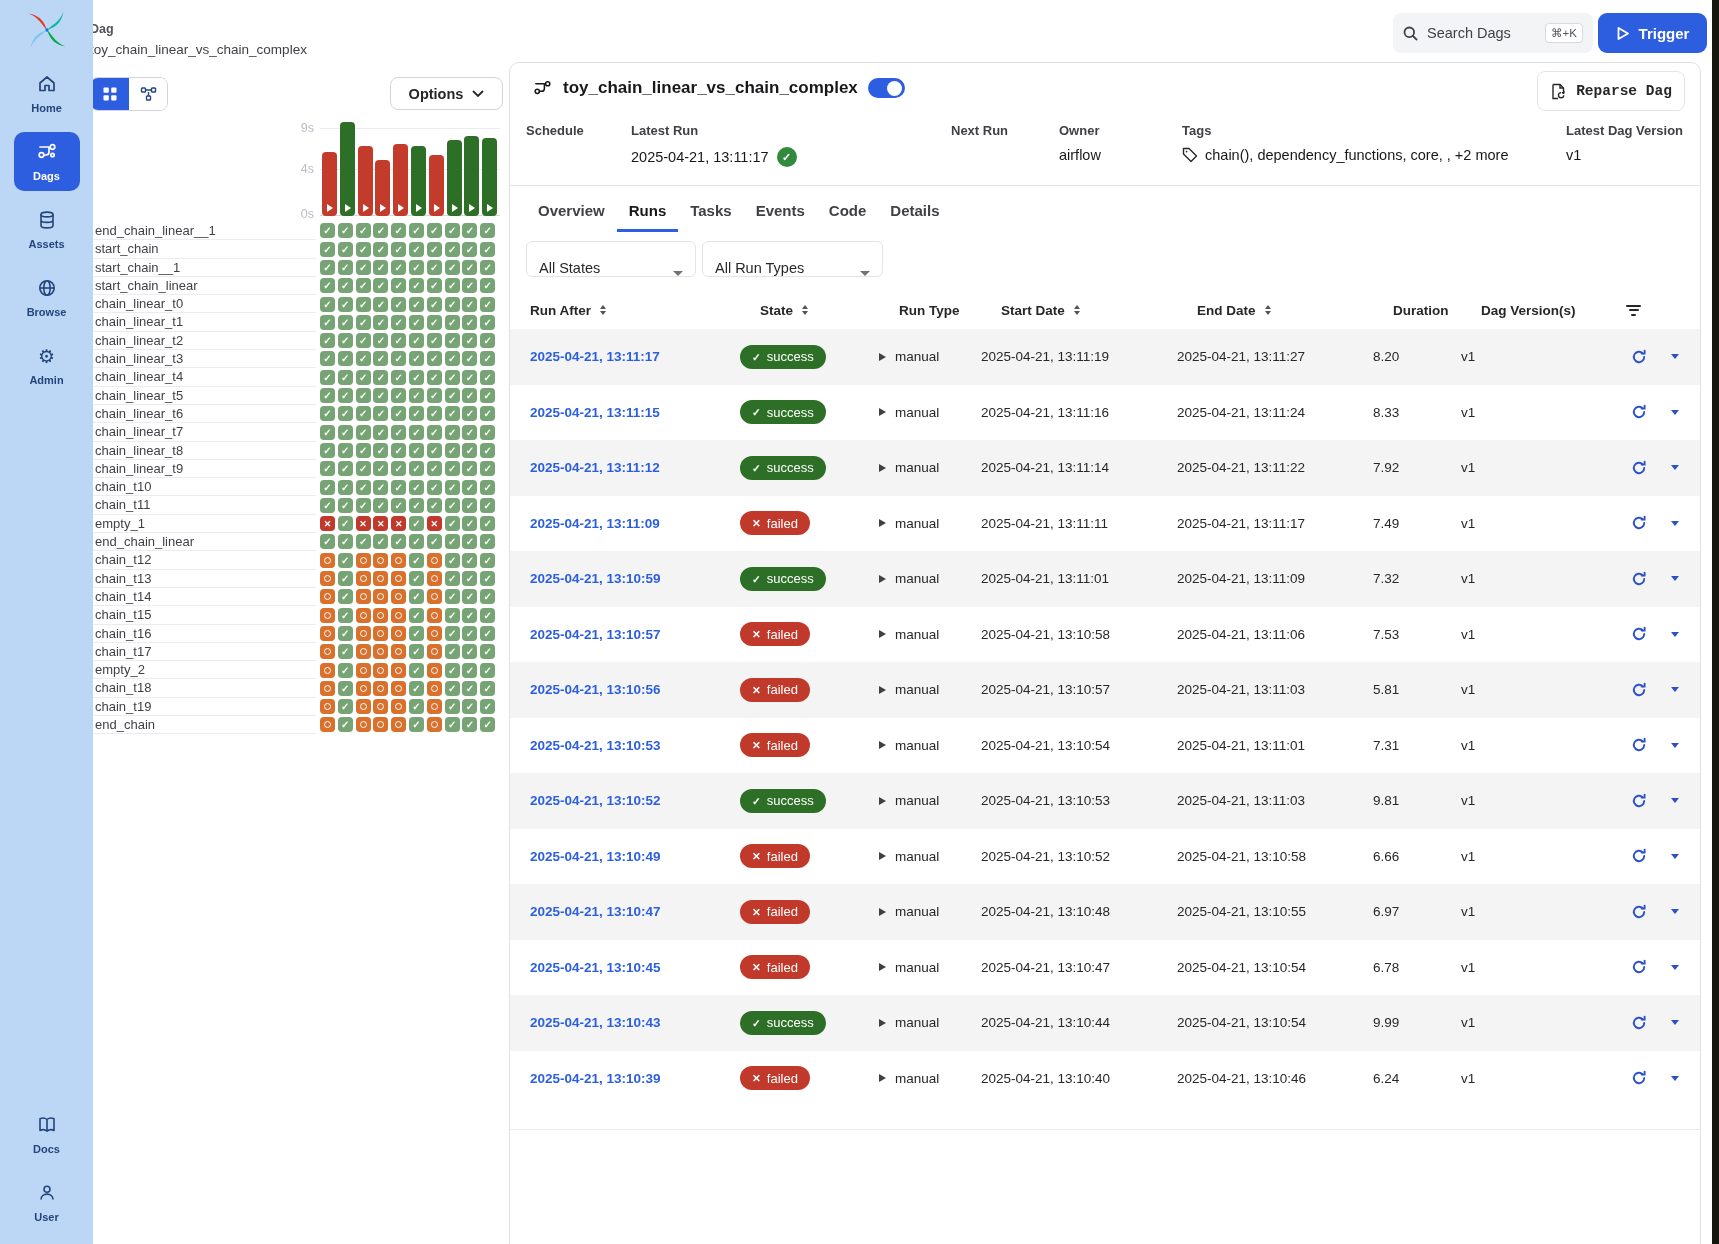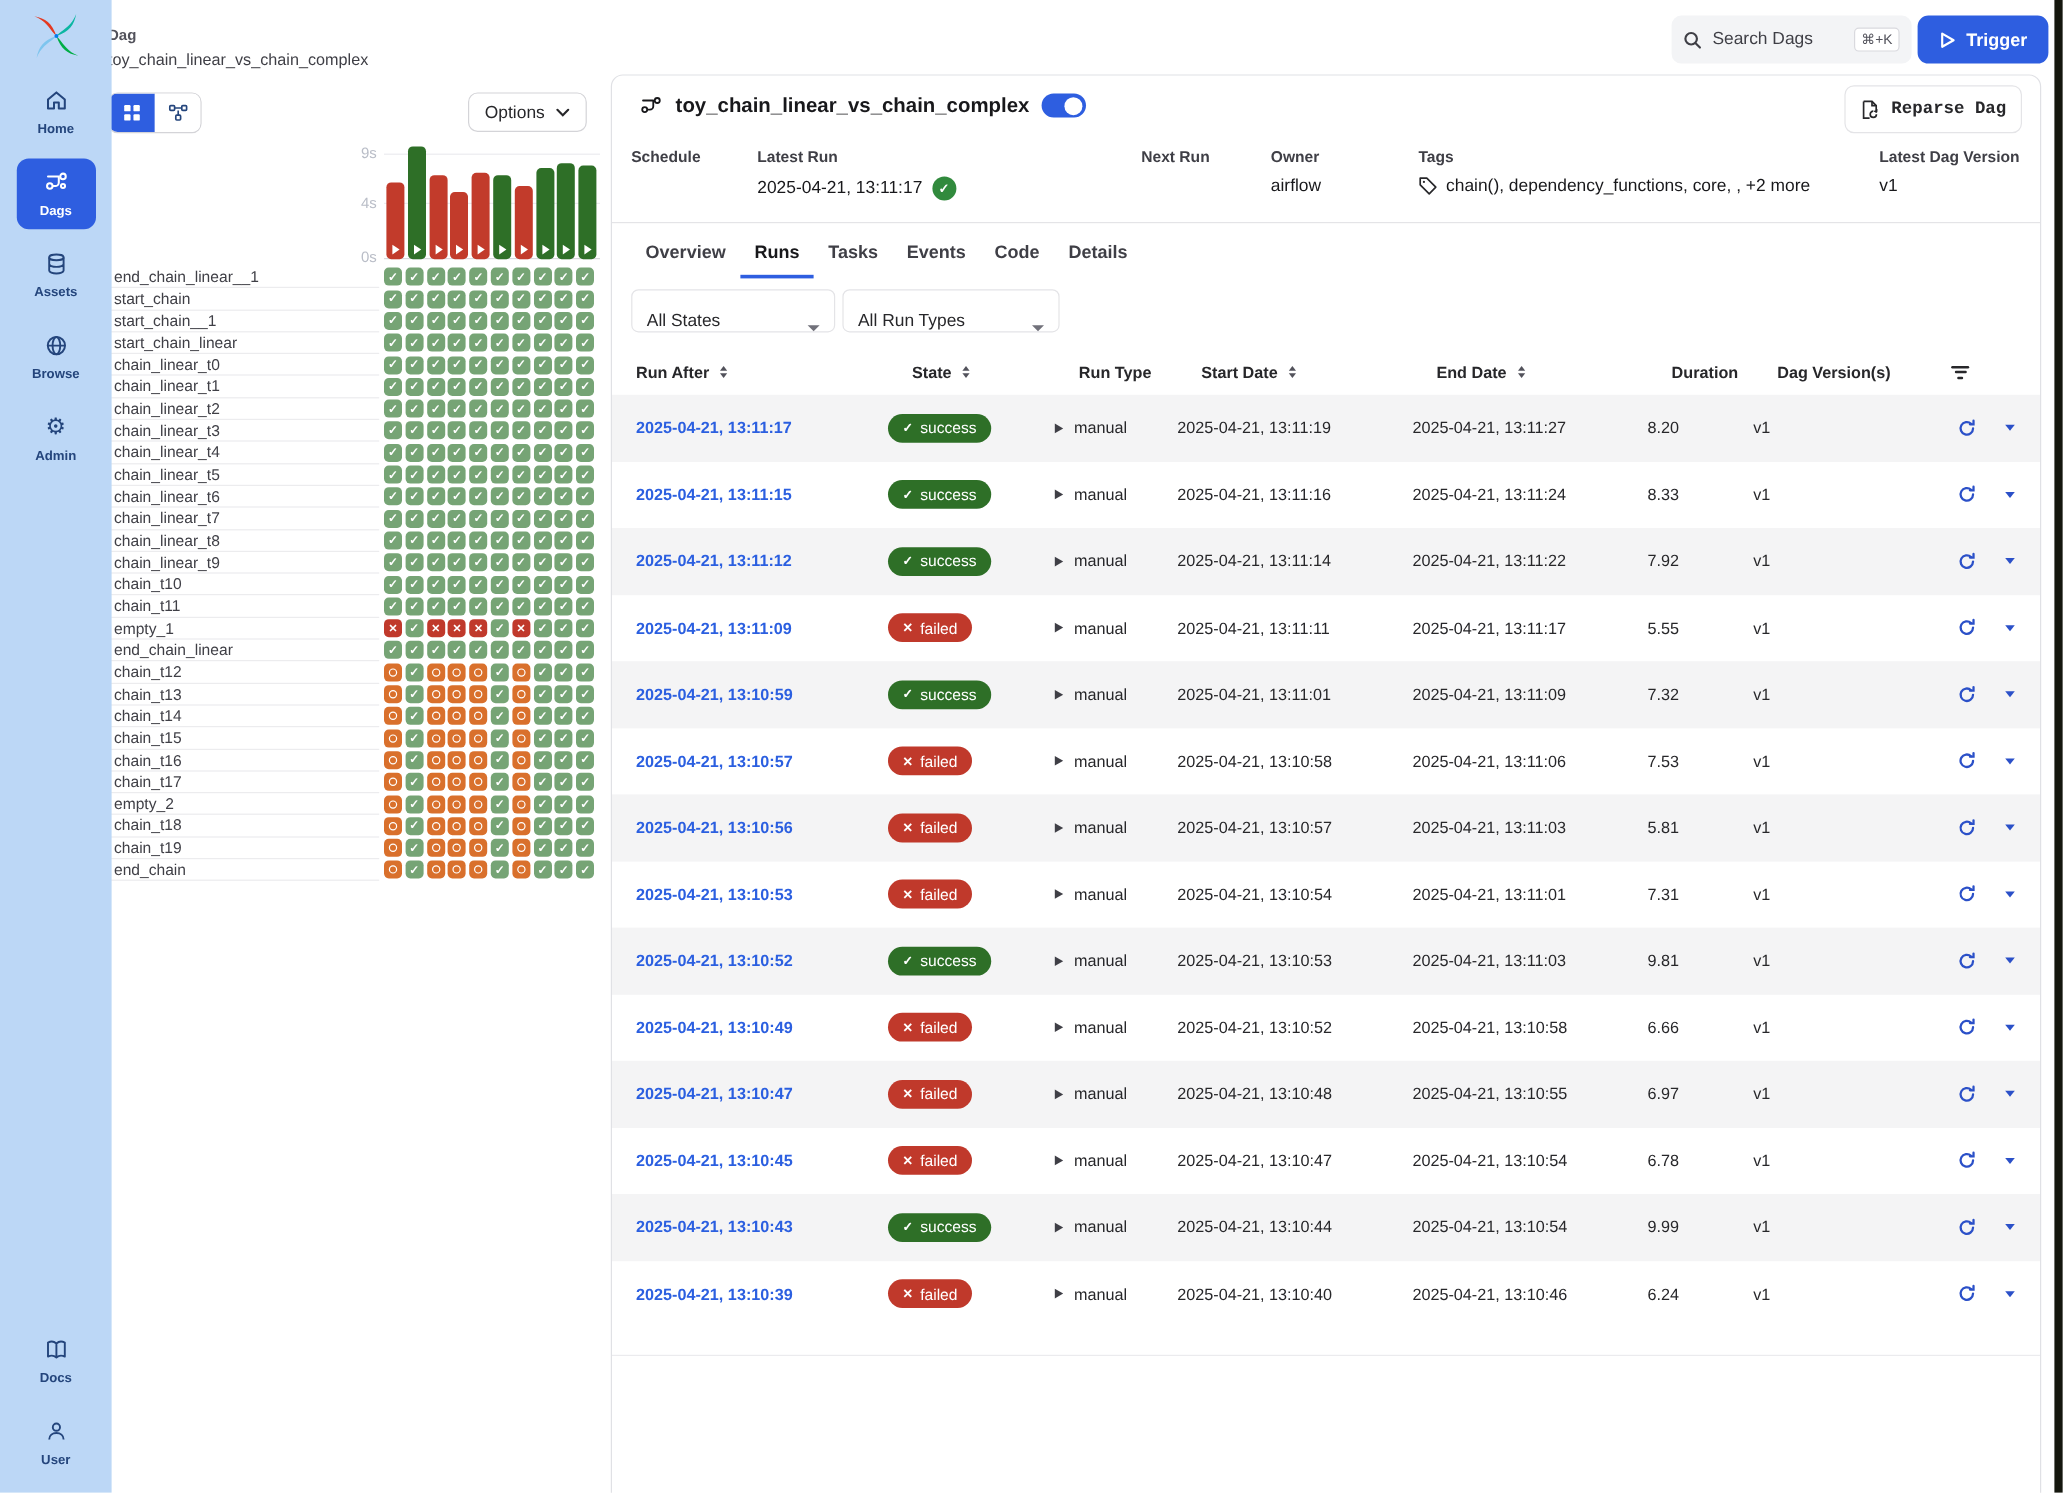--- a/index.html
+++ b/index.html
@@ -18,21 +18,21 @@
   .nav-item.active .ni-icon { color:#fff; }
   .gear-glyph { font-size:19px; line-height:18px; font-family:"DejaVu Sans",sans-serif; }
 
   
   .leftpanel { position:absolute; left:71px; top:11px; width:438px; height:100%; background:#fff; }
   .crumb-sec { position:absolute; left:19px; top:11px; font-size:12.5px; font-weight:700; color:#52525b; }
   .crumb-title { position:absolute; left:19px; top:31px; font-size:13.5px; color:#3f3f46; }
   .seg { position:absolute; left:19px; top:66px; height:34px; display:flex; border:1px solid #d4d4d8; border-radius:8px; overflow:hidden; background:#fff; }
   .seg-btn { width:38px; display:grid; place-items:center; background:#fff; cursor:pointer; }
   .seg-btn.active { background:#2e5ee0; }
-  .options-btn { position:absolute; left:319px; top:66px; width:99px; height:33px; border:1px solid #d4d4d8; border-radius:8px; background:#fff; display:flex; align-items:center; justify-content:center; gap:9px; font-size:14.5px; font-weight:400; color:#27272a; cursor:pointer; }
+  .options-btn { position:absolute; left:319px; top:66px; width:113px; height:33px; border:1px solid #d4d4d8; border-radius:8px; background:#fff; display:flex; align-items:center; justify-content:center; gap:9px; font-size:14.5px; font-weight:700; color:#27272a; cursor:pointer; }
 
   .chart { position:absolute; left:249px; top:0; width:180px; height:206px; }
   .gridline { position:absolute; left:0; right:0; height:1px; background:#ececef; }
   .baseline { position:absolute; left:0; right:0; top:204px; height:1px; background:#d8d8dc; }
   .axlabel { position:absolute; left:-38px; width:32px; text-align:right; font-size:12.5px; color:#b9bdc7; }
   .bars { position:absolute; left:2px; bottom:1px; display:flex; gap:2.8px; align-items:flex-end; }
   .bar { width:15px; border-radius:4px; position:relative; cursor:pointer; }
   .bar.success { background:#2e6f27; }
   .bar.failed  { background:#c23b2b; }
   .bar .play { position:absolute; bottom:4px; left:5px; width:0; height:0; border-left:6px solid #fff; border-top:4px solid transparent; border-bottom:4px solid transparent; }
@@ -998,21 +998,21 @@
         <div class="cell c-state"><span class="badge failed">
             <span class="bico">✕</span>
             <span>failed</span>
           </span></div>
         <div class="cell c-type runtype">
           <span class="tri"></span>
           <span>manual</span>
         </div>
         <div class="cell c-start">2025-04-21, 13:11:11</div>
         <div class="cell c-end">2025-04-21, 13:11:17</div>
-        <div class="cell c-dur">5.55</div>
+        <div class="cell c-dur">7.49</div>
         <div class="cell c-ver">v1</div>
         <div class="actions">
           <svg class="refresh-btn" width="16" height="16" viewBox="0 0 16 16" fill="none" stroke="#2b50c8" stroke-width="1.9" stroke-linecap="round">
             <path d="M13.2 8 a5.2 5.2 0 1 1 -1.6 -3.8"></path>
             <path d="M13.6 1.6 V4.6 H10.6"></path>
           </svg>
           <span class="row-caret"></span>
         </div>
       </div>
       <div class="trow tgrid">

